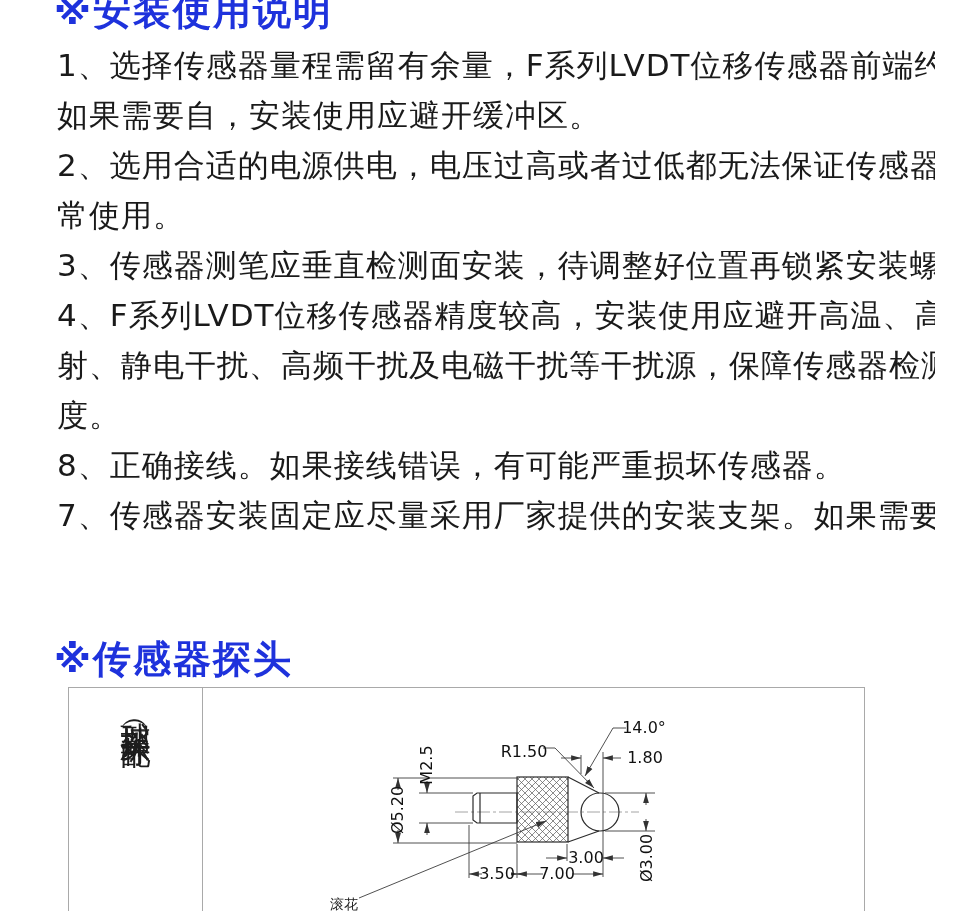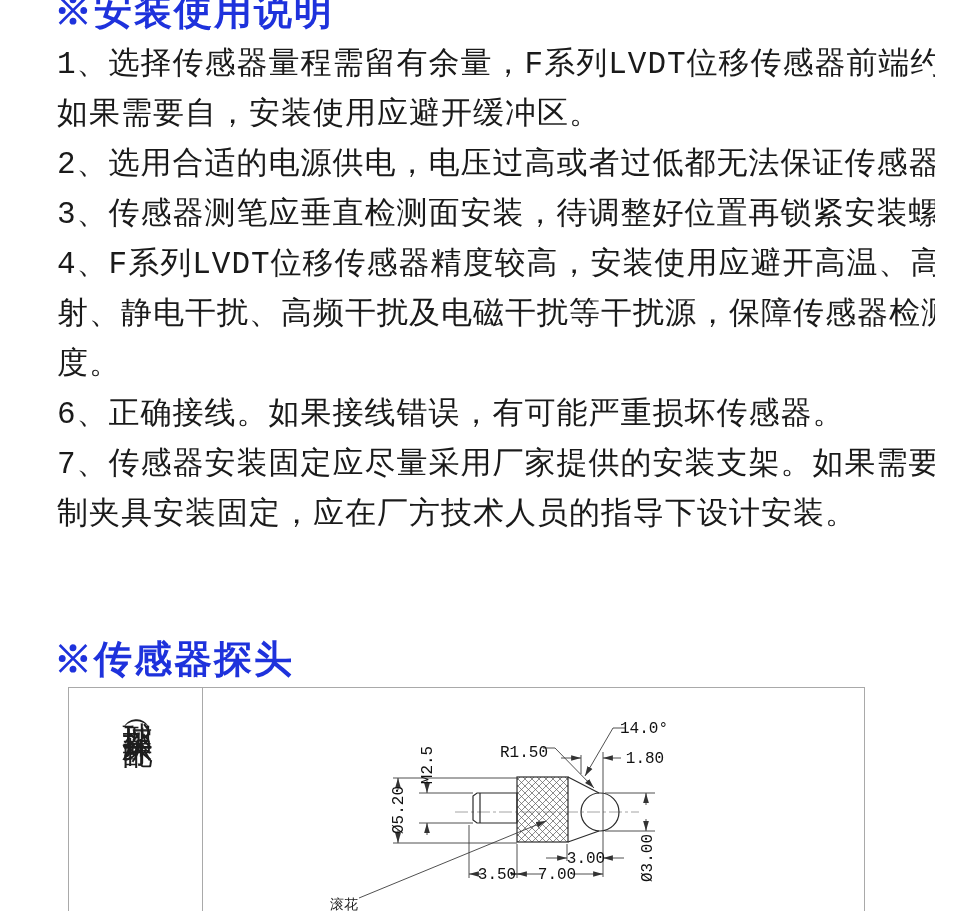--- a/index.html
+++ b/index.html
@@ -1,17 +1,17 @@
 <!DOCTYPE html>
 <html><head>
 <meta charset="utf-8">
 <style>
   html,body{margin:0;padding:0;background:#ffffff;}
   body{width:960px;height:911px;overflow:hidden;font-family:"DejaVu Sans","Liberation Sans",sans-serif;}
-  .page{position:relative;width:960px;height:911px;background:#fff;font-family:Liberation Mono, monospace;}
+  .page{position:relative;width:960px;height:911px;background:#fff;}
 
   .section-title{position:absolute;left:54px;margin:0;font-size:38px;font-weight:bold;color:#1e32dc;letter-spacing:2px;white-space:nowrap;}
   .title-install{top:-14px;}
   .title-probe{top:634px;}
 
   .body-lines{position:absolute;left:57px;top:40px;width:878px;color:#1a1a1a;font-size:31px;}
   .body-lines .line{height:50px;line-height:50px;white-space:nowrap;overflow:hidden;letter-spacing:1px;}
 
   .probe-box{position:absolute;left:68px;top:687px;width:795px;height:230px;border:1px solid #a9a9a9;display:flex;background:#fff;}
   .probe-label-cell{width:134px;border-right:1px solid #a9a9a9;display:flex;justify-content:center;box-sizing:border-box;padding-top:10px;}
@@ -28,27 +28,27 @@
 <body>
 
 <div class="page">
 
   <h1 class="section-title title-install">※安装使用说明</h1>
 
   <div class="body-lines">
     <div class="line">1、选择传感器量程需留有余量，F系列LVDT位移传感器前端约1mm</div>
     <div class="line">如果需要自，安装使用应避开缓冲区。</div>
     <div class="line">2、选用合适的电源供电，电压过高或者过低都无法保证传感器正</div>
+    <div class="line">常使用。</div>
     <div class="line">3、传感器测笔应垂直检测面安装，待调整好位置再锁紧安装螺丝。</div>
     <div class="line">4、F系列LVDT位移传感器精度较高，安装使用应避开高温、高辐</div>
     <div class="line">射、静电干扰、高频干扰及电磁干扰等干扰源，保障传感器检测精</div>
     <div class="line">度。</div>
-    <div class="line">6、正确接线。如果接线错误，有可能严重损坏传感器。</div>
+    <div class="line">8、正确接线。如果接线错误，有可能严重损坏传感器。</div>
     <div class="line">7、传感器安装固定应尽量采用厂家提供的安装支架。如果需要自</div>
-    <div class="line">制夹具安装固定，应在厂方技术人员的指导下设计安装。</div>
   </div>
 
   <h2 class="section-title title-probe">※传感器探头</h2>
 
   <div class="probe-box">
     <div class="probe-label-cell">
       <span class="vtext">球型探头（标配</span>
     </div>
     <div class="probe-drawing-cell">
       <svg width="659" height="228" viewBox="0 0 659 228">

